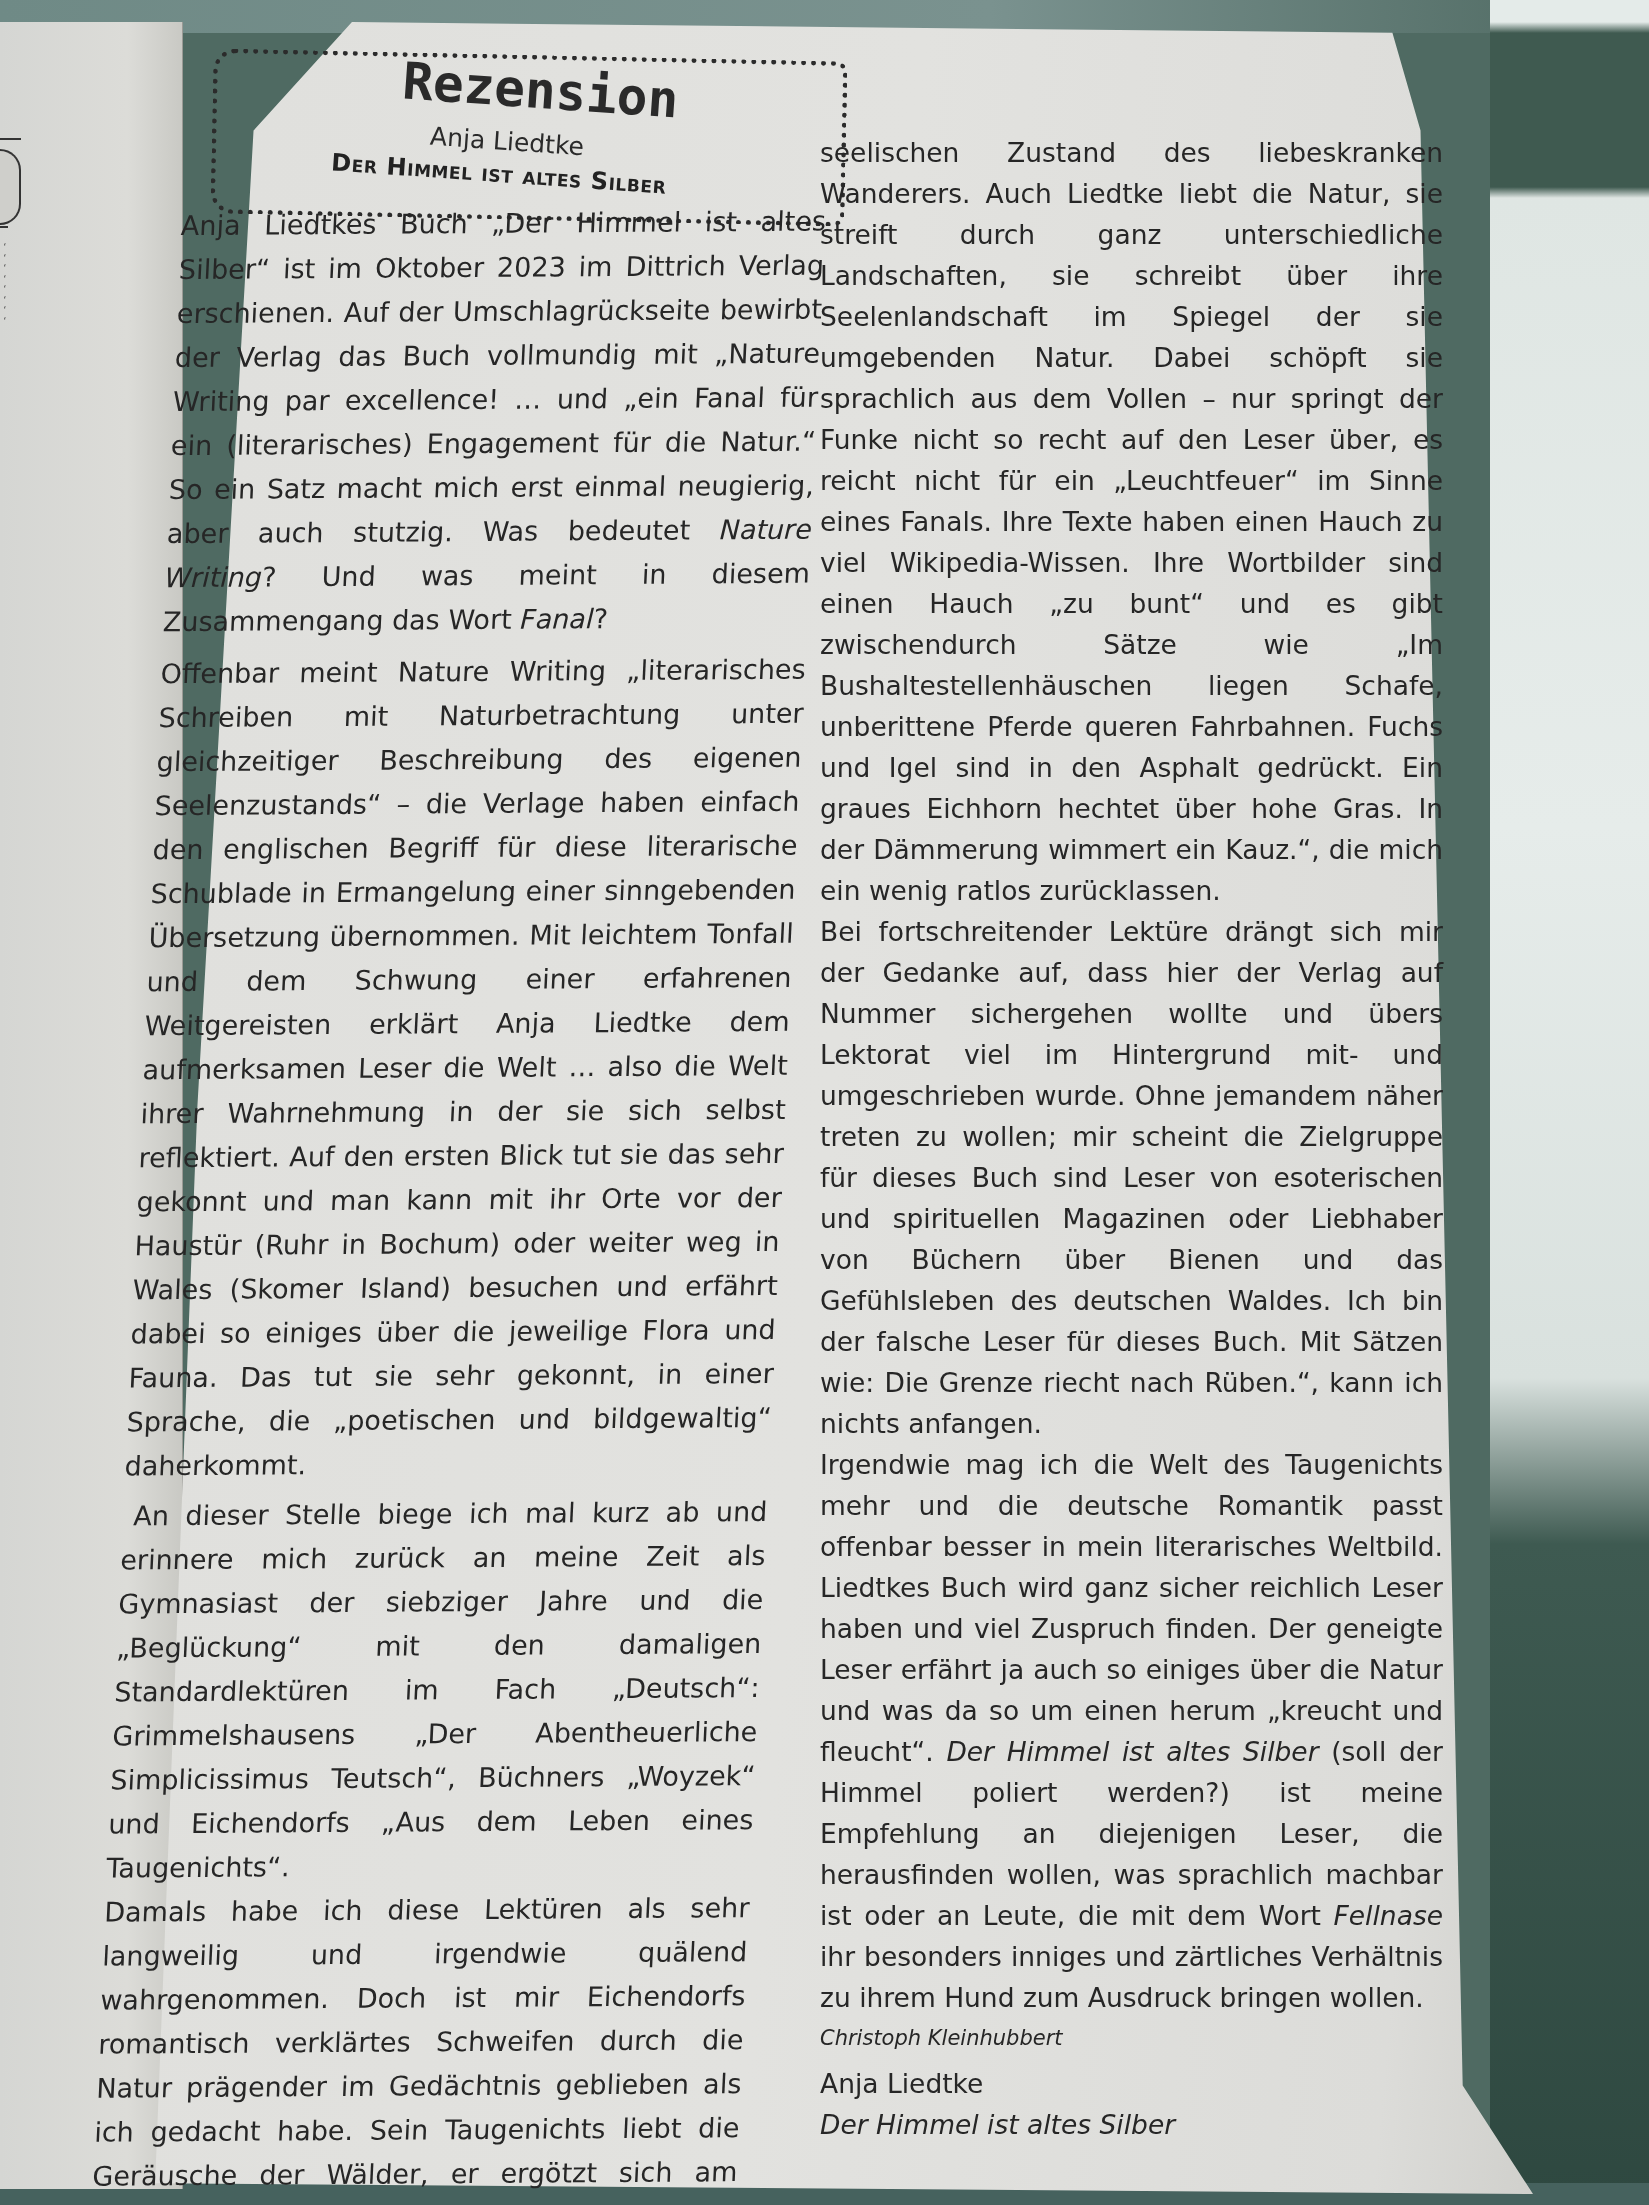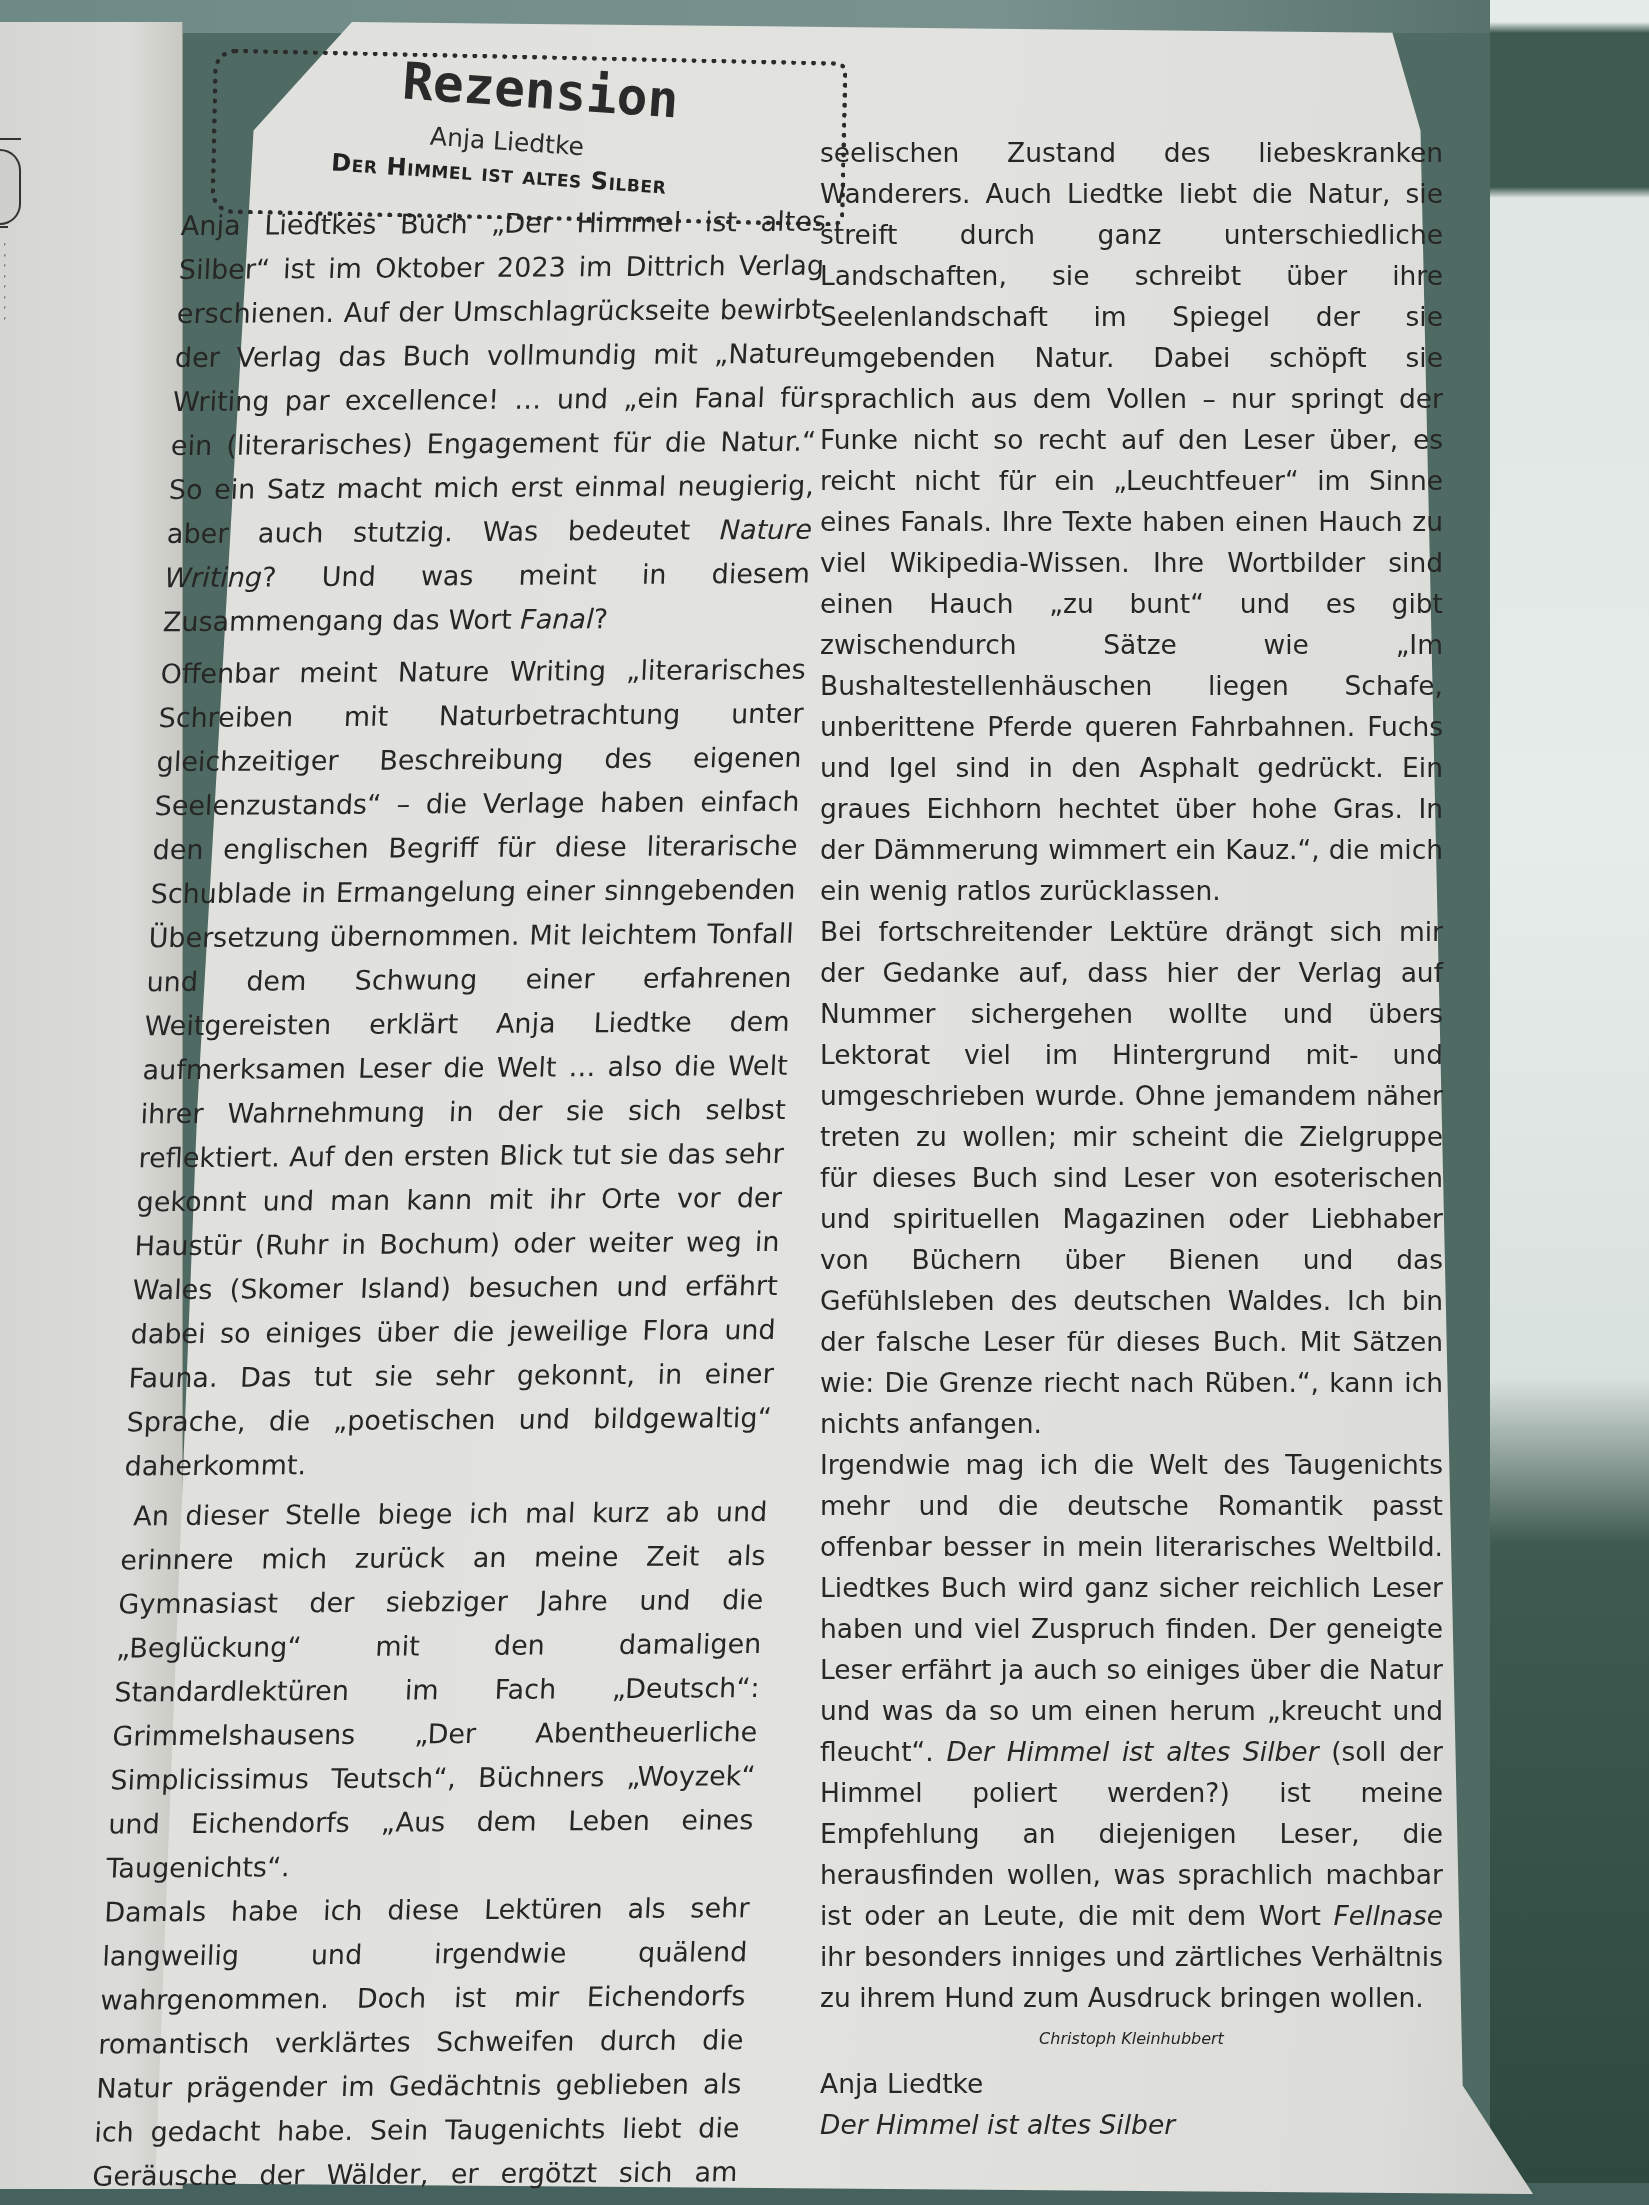--- a/index.html
+++ b/index.html
@@ -59,21 +59,21 @@
       left: 182px; top: 204px; width: 645px;
       transform: rotate(-0.4deg) skewX(-3deg);
       transform-origin: top left;
       font-size: 27px; line-height: 44px;
     }
     .right-col {
       left: 820px; top: 132px; width: 623px;
       font-size: 26.5px; line-height: 41px;
     }
     .it { font-style: italic; }
-    .sig { text-align: center; font-style: italic; font-size: 16px; line-height: 33px; margin-top: 4.4px !important; }
+    .sig { text-align: left; font-style: italic; font-size: 21px; line-height: 33px; margin-top: 4.4px !important; }
     .biblio { margin-top: 7.7px !important; text-align: left; }
     .biblio div { line-height: 41px; }
   </style>
 </head>
 <body>
 
 <div class="bg-top"></div>
 <div class="bg-right"></div>
 <div class="bg-bottom"></div>
 

